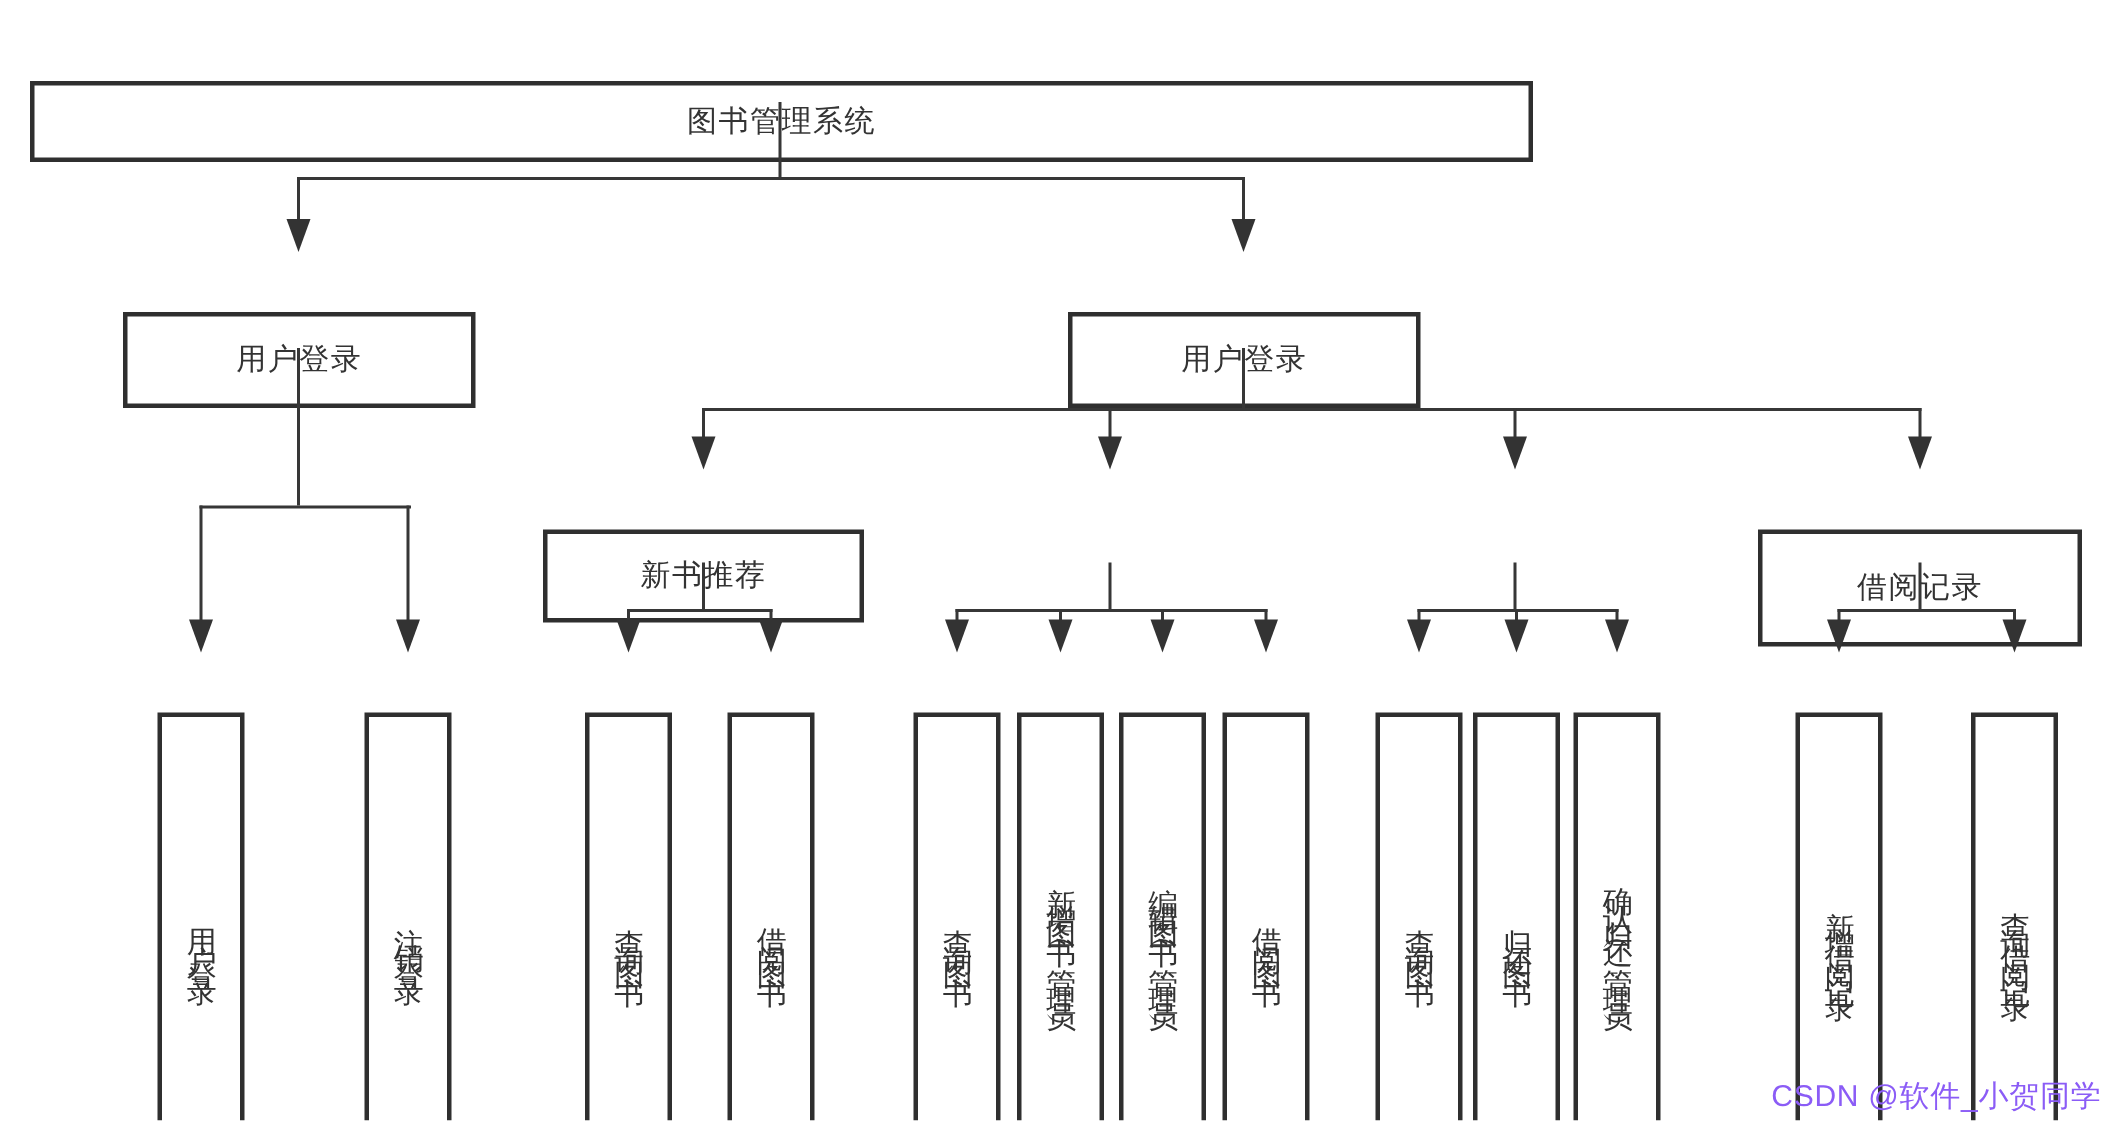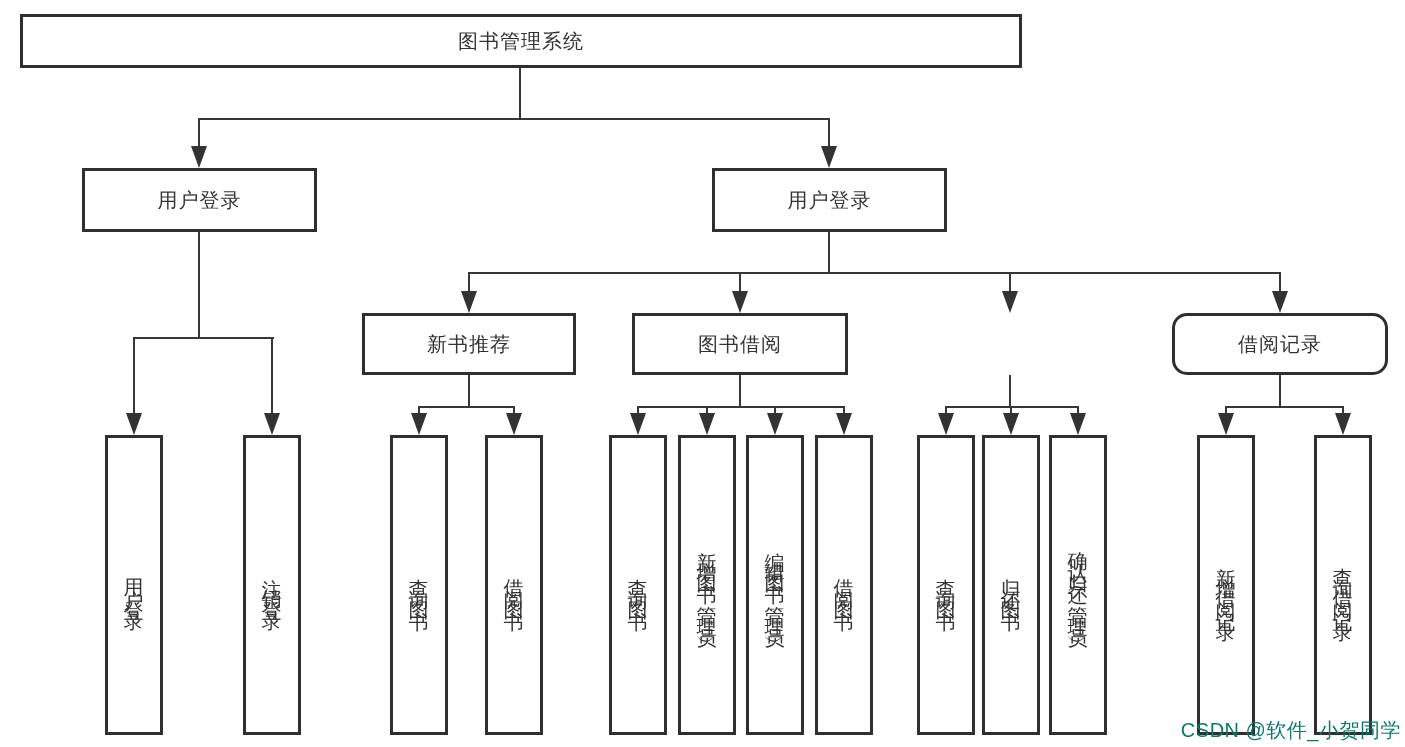--- a/index.html
+++ b/index.html
@@ -17,20 +17,21 @@
     box-sizing: border-box;
     border: 3px solid #2f2f2f;
     background: #ffffff;
     display: flex;
     align-items: center;
     justify-content: center;
     font-size: 20px;
     color: #333333;
     letter-spacing: 1px;
     line-height: 1;
+    margin-top: 40px;
   }
   .node.v {
     writing-mode: vertical-rl;
     text-orientation: mixed;
     letter-spacing: 11px;
     font-size: 20px;
   }
   .hline { position: absolute; height: 2px; background: #373737; }
   .vline { position: absolute; width: 2px; background: #373737; }
   .arrow {
@@ -38,21 +39,21 @@
     width: 0; height: 0;
     border-left: 8px solid transparent;
     border-right: 8px solid transparent;
     border-top: 22px solid #333333;
   }
   .watermark {
     position: absolute;
     right: 4px;
     bottom: 3px;
     font-size: 20px;
-    color: #0f766e;
+    color: #8b5cf6;
     letter-spacing: 0.5px;
     white-space: nowrap;
   }
 </style>
 </head>
 <body>
 
 <div id="stage">
 
   <div class="node" style="left:20px; top:14px; width:1002px; height:54px;">图书管理系统</div>
@@ -79,22 +80,21 @@
   <div class="vline" style="left:468px; top:272px; height:21px;"></div>
   <div class="arrow" style="left:461px; top:291px;"></div>
   <div class="vline" style="left:739px; top:272px; height:21px;"></div>
   <div class="arrow" style="left:732px; top:291px;"></div>
   <div class="vline" style="left:1009px; top:272px; height:21px;"></div>
   <div class="arrow" style="left:1002px; top:291px;"></div>
   <div class="vline" style="left:1279px; top:272px; height:21px;"></div>
   <div class="arrow" style="left:1272px; top:291px;"></div>
 
   <div class="node" style="left:362px; top:313px; width:214px; height:62px;">新书推荐</div>
-  <div class="node" style="left:632px; top:313px; width:216px; height:62px;">图书借阅</div>
-  <div class="node" style="left:1172px; top:313px; width:216px; height:62px;border-radius:15px;">借阅记录</div>
+  <div class="node" style="left:1172px; top:313px; width:216px; height:78px;">借阅记录</div>
 
   <div class="vline" style="left:468px; top:375px; height:31px;"></div>
   <div class="hline" style="left:418px; top:406px; width:97px;"></div>
   <div class="vline" style="left:418px; top:406px; height:9px;"></div>
   <div class="arrow" style="left:411px; top:413px;"></div>
   <div class="vline" style="left:513px; top:406px; height:9px;"></div>
   <div class="arrow" style="left:506px; top:413px;"></div>
 
   <div class="vline" style="left:739px; top:375px; height:31px;"></div>
   <div class="hline" style="left:637px; top:406px; width:208px;"></div>

